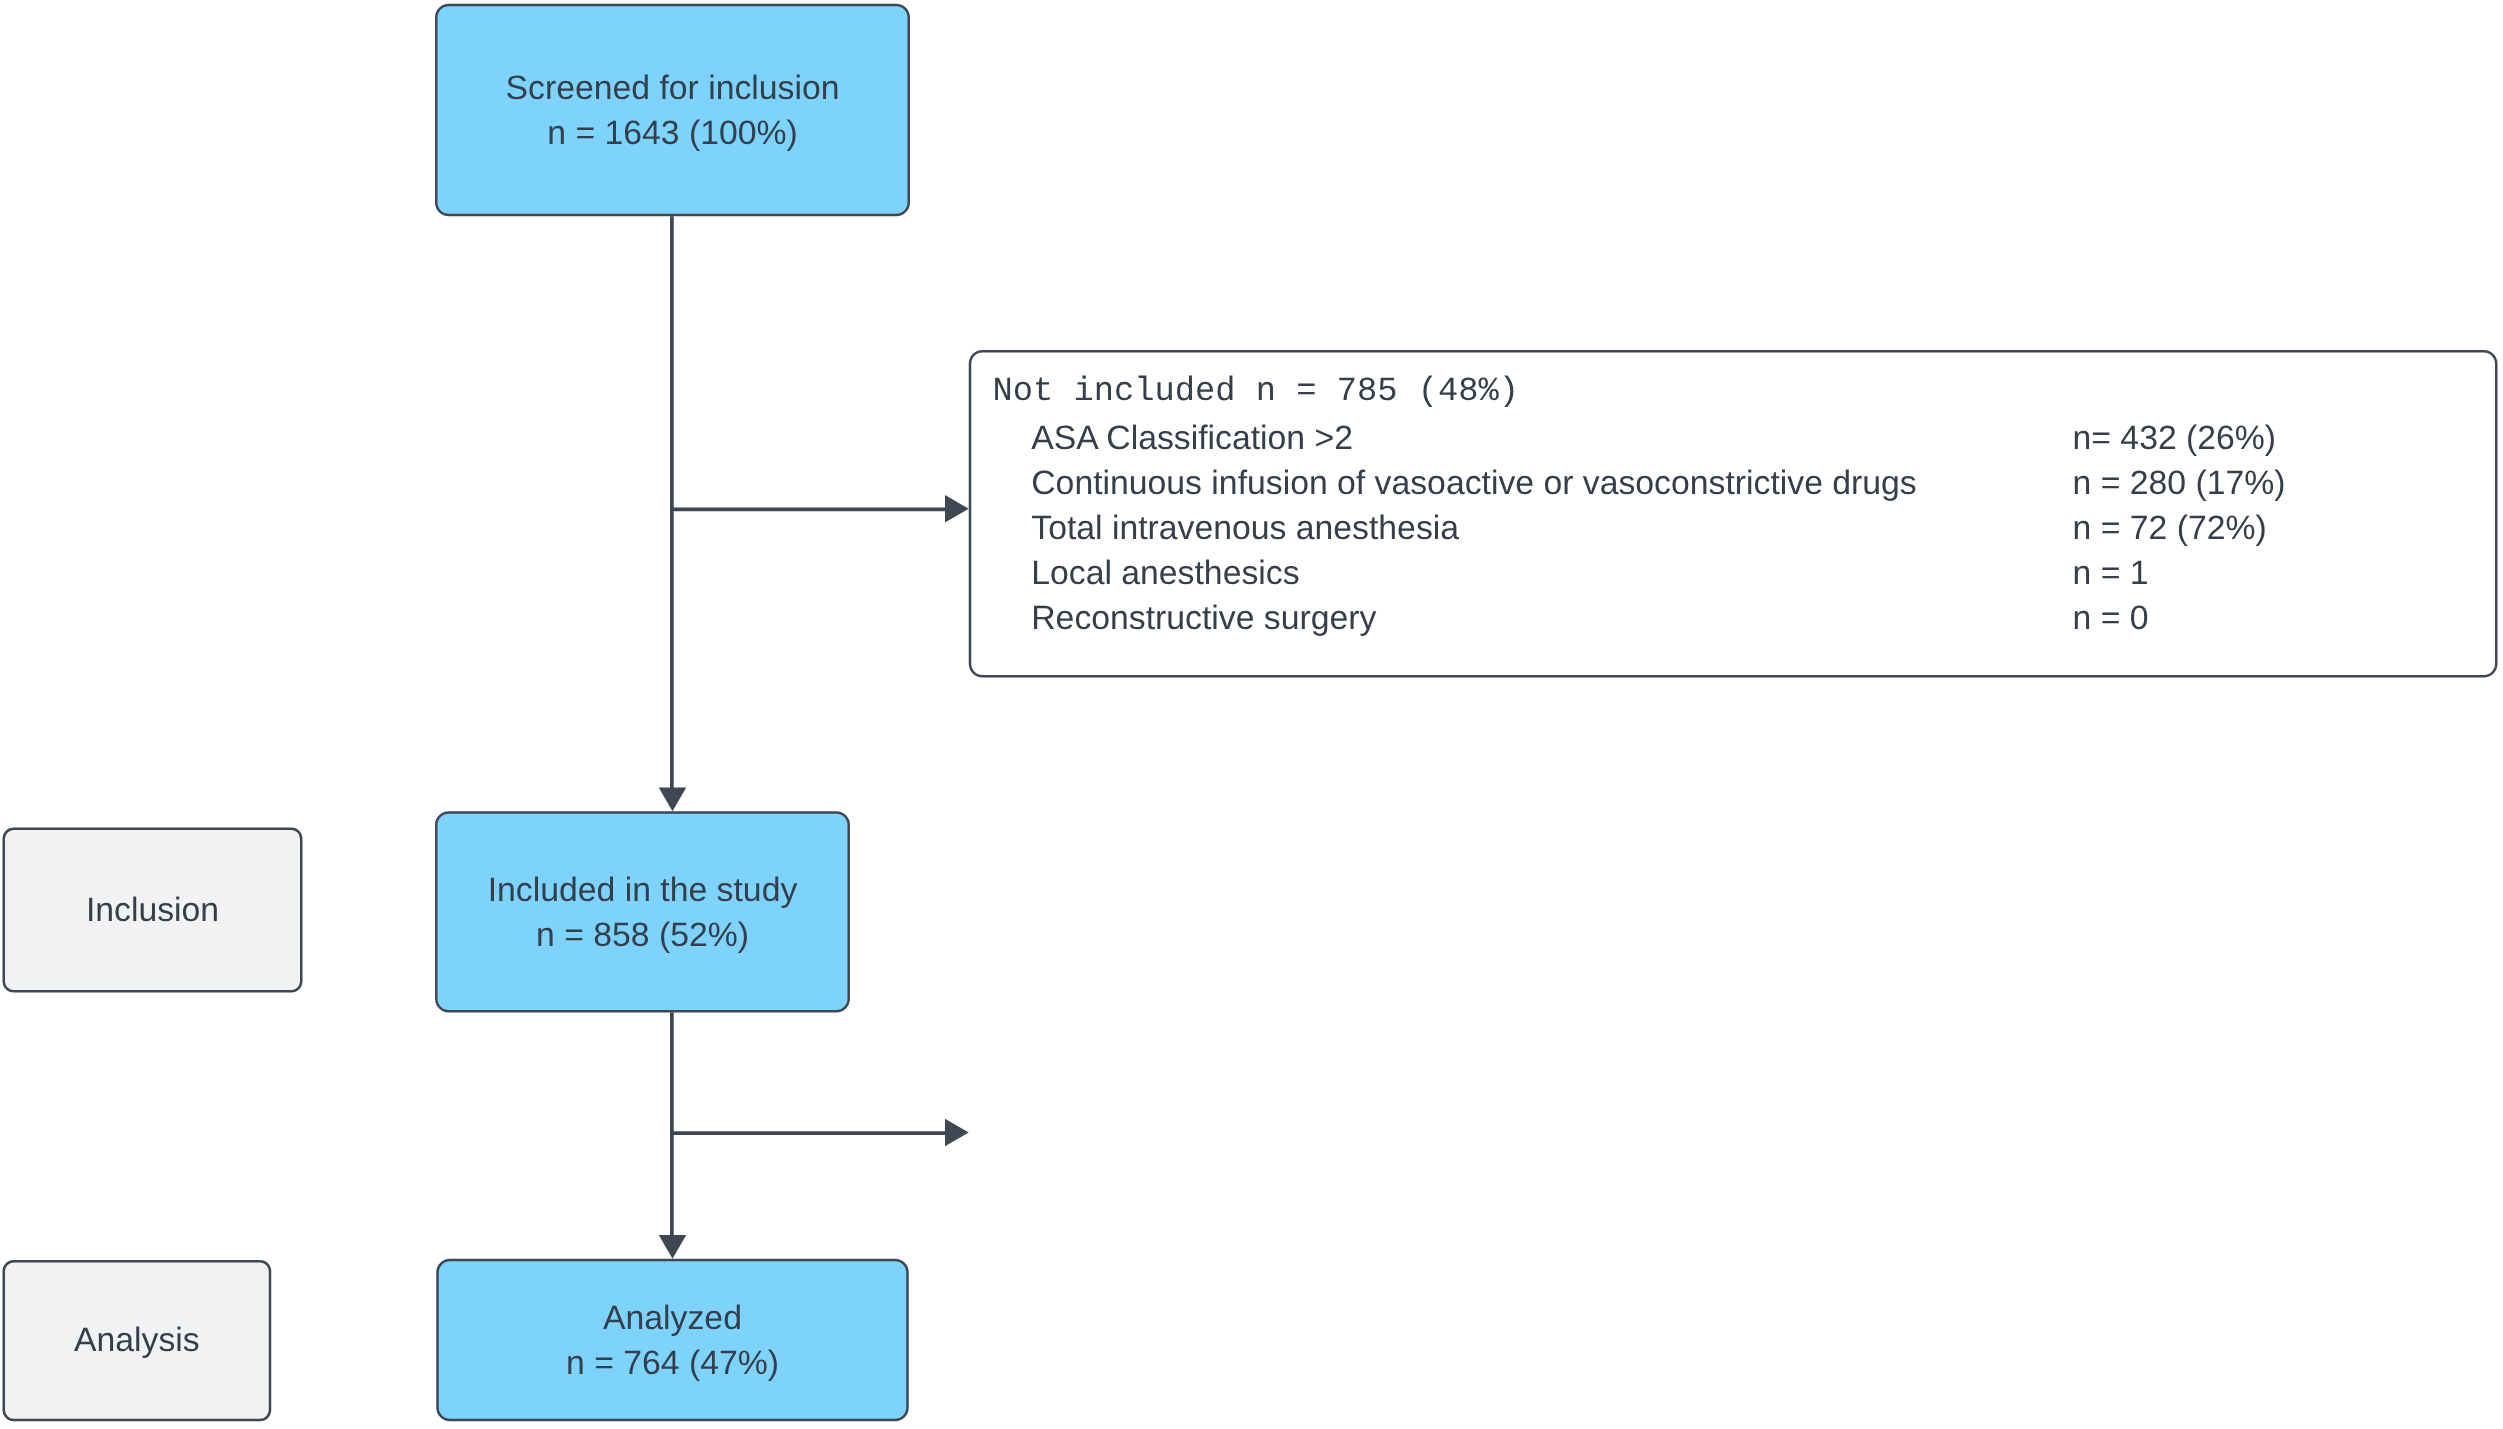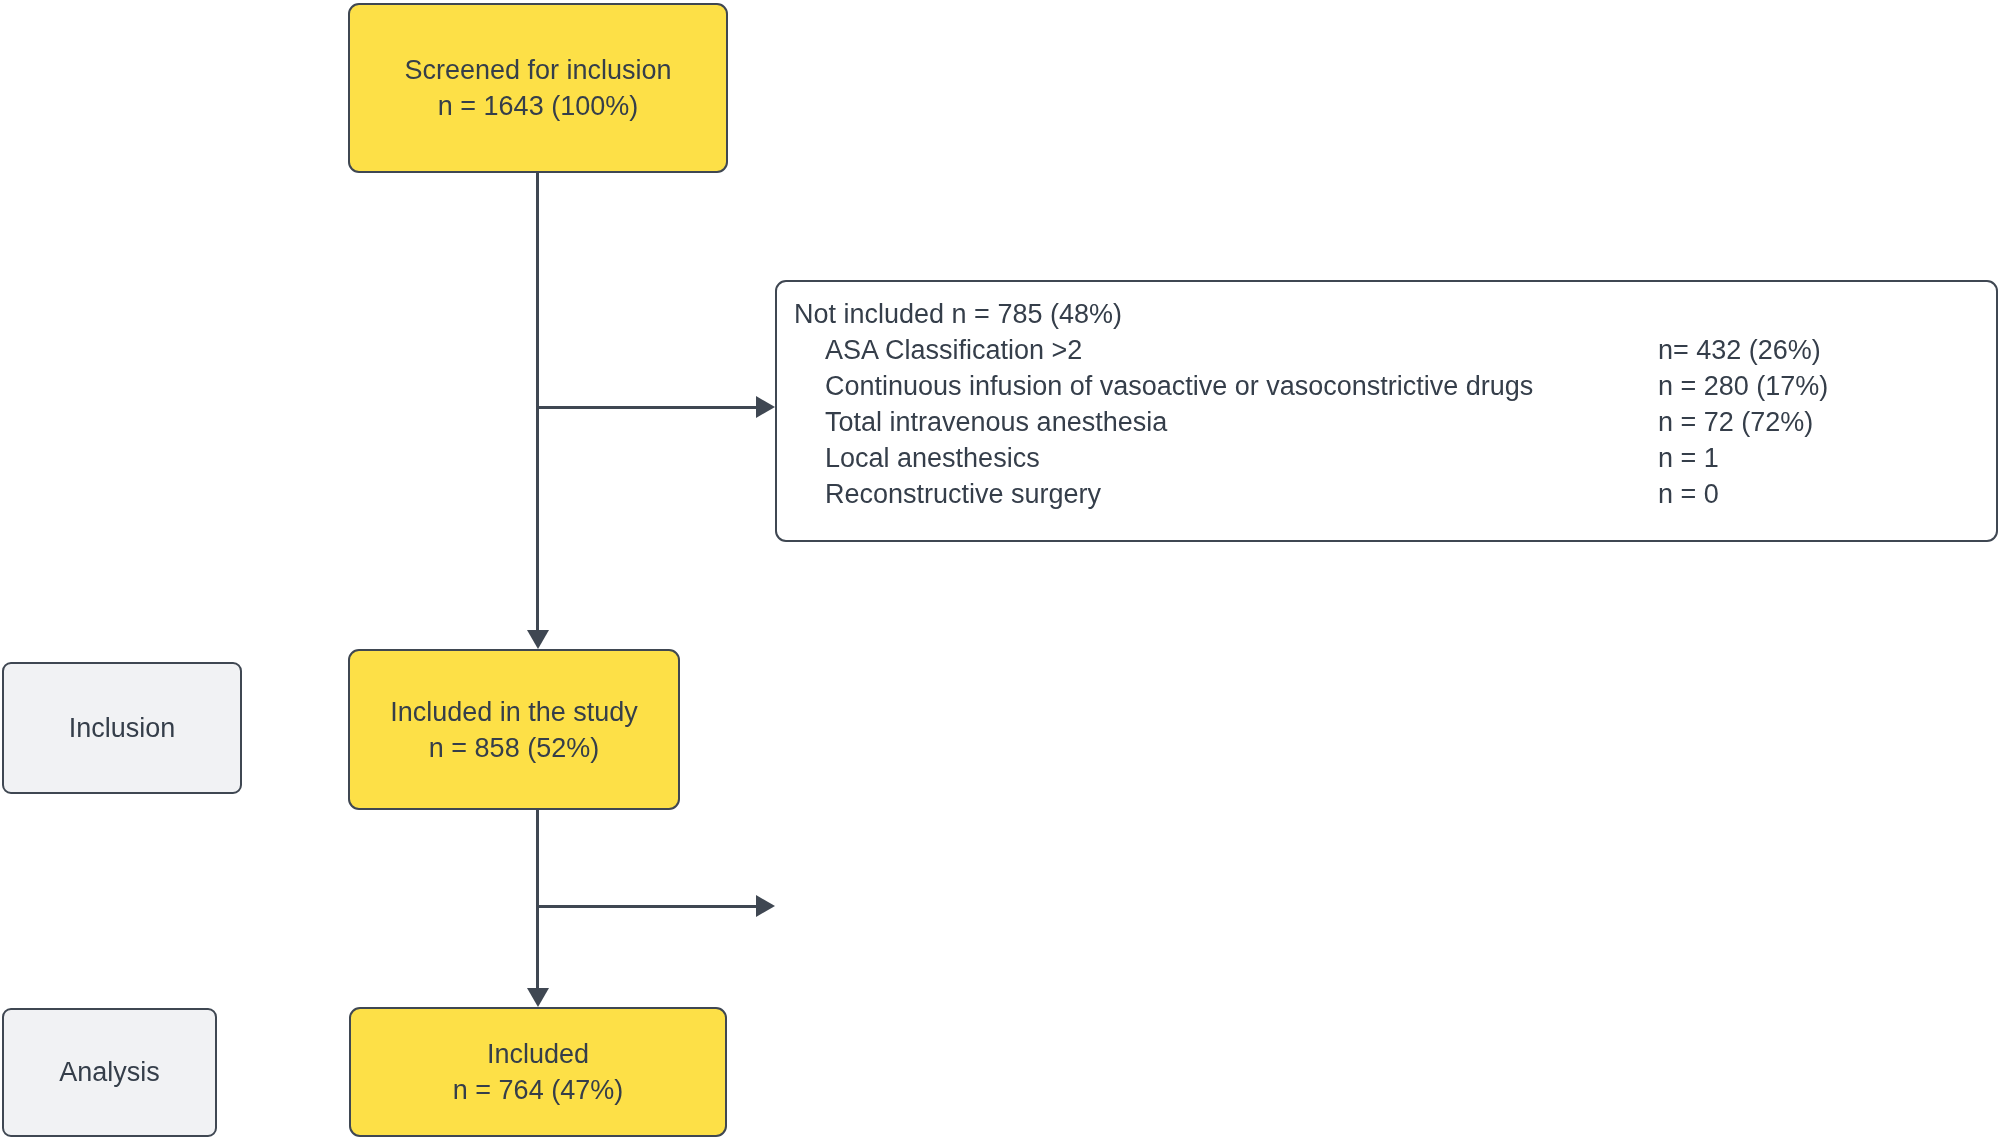--- a/index.html
+++ b/index.html
@@ -24,42 +24,42 @@
     border-radius: 9px;
     display: flex;
     align-items: center;
     justify-content: center;
     font-size: 27px;
     text-align: center;
   }
   .flow-box {
     position: absolute;
     box-sizing: border-box;
-    background: #fde047;
+    background: #7dd3fc;
     border: 2px solid #3f4752;
     border-radius: 11px;
     display: flex;
     flex-direction: column;
     align-items: center;
     justify-content: center;
     font-size: 27px;
     line-height: 36px;
     text-align: center;
   }
   .excl-box {
     position: absolute;
     box-sizing: border-box;
     background: #ffffff;
     border: 2px solid #3f4752;
     border-radius: 11px;
     font-size: 27px;
     line-height: 36px;
   }
   .excl-box .inner { position: relative; }
-  .excl-header { padding-left: 17px; }
+  .excl-header { padding-left: 17px; font-family: Liberation Mono, monospace; }
   .excl-row { position: relative; padding-left: 48px; }
   .excl-val { position: absolute; left: 881px; top: 0; }
   .line {
     position: absolute;
     background: #3f4752;
   }
   .arrowhead-down {
     position: absolute;
     width: 0; height: 0;
     border-left: 11px solid transparent;
@@ -90,21 +90,21 @@
     <div>Screened for inclusion</div>
     <div>n = 1643 (100%)</div>
   </div>
 
   <div class="flow-box" style="left:348px; top:649px; width:332px; height:161px;">
     <div>Included in the study</div>
     <div>n = 858 (52%)</div>
   </div>
 
   <div class="flow-box" style="left:349px; top:1007px; width:378px; height:130px;">
-    <div>Included</div>
+    <div>Analyzed</div>
     <div>n = 764 (47%)</div>
   </div>
 
   <div class="excl-box" style="left:775px; top:280px; width:1223px; height:262px; padding-top:14px;">
     <div class="inner">
       <div class="excl-header">Not included n = 785 (48%)</div>
       <div class="excl-row">
         <span>ASA Classification &gt;2</span>
         <span class="excl-val">n= 432 (26%)</span>
       </div>

